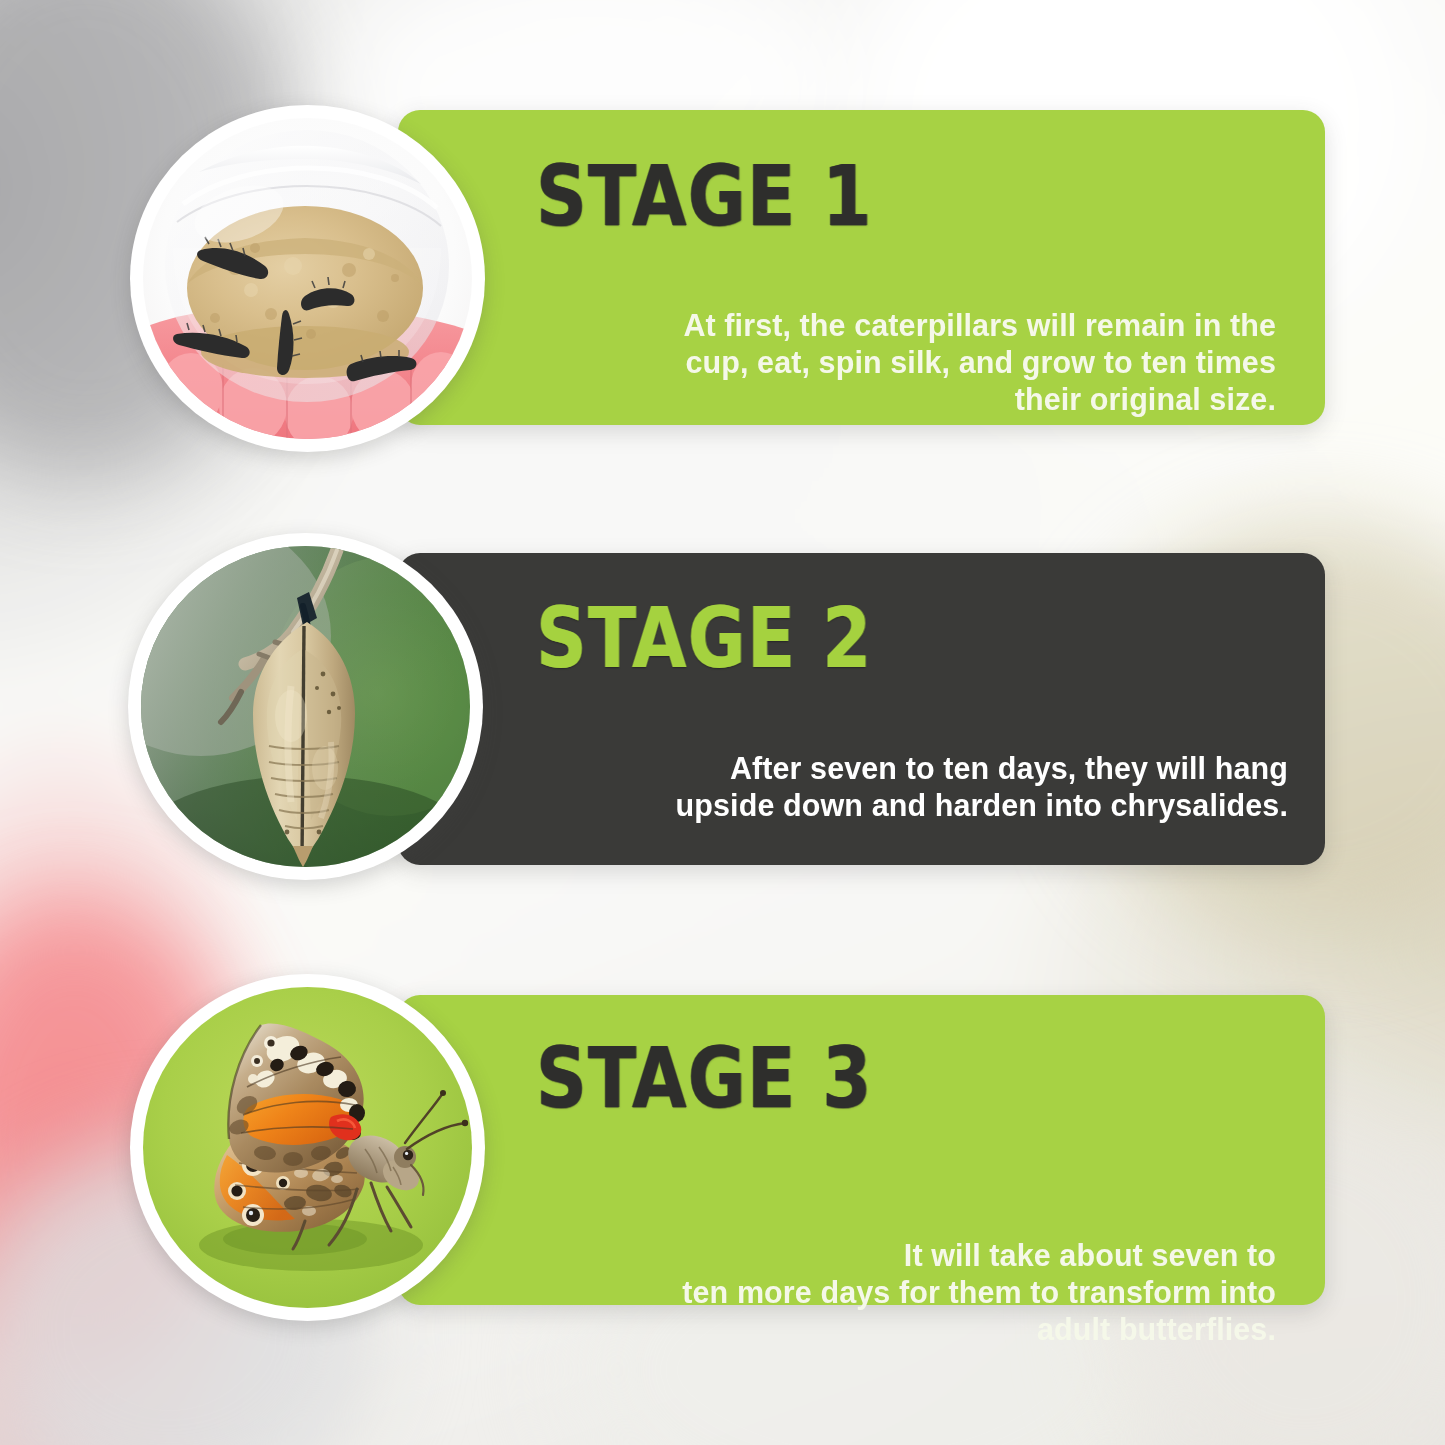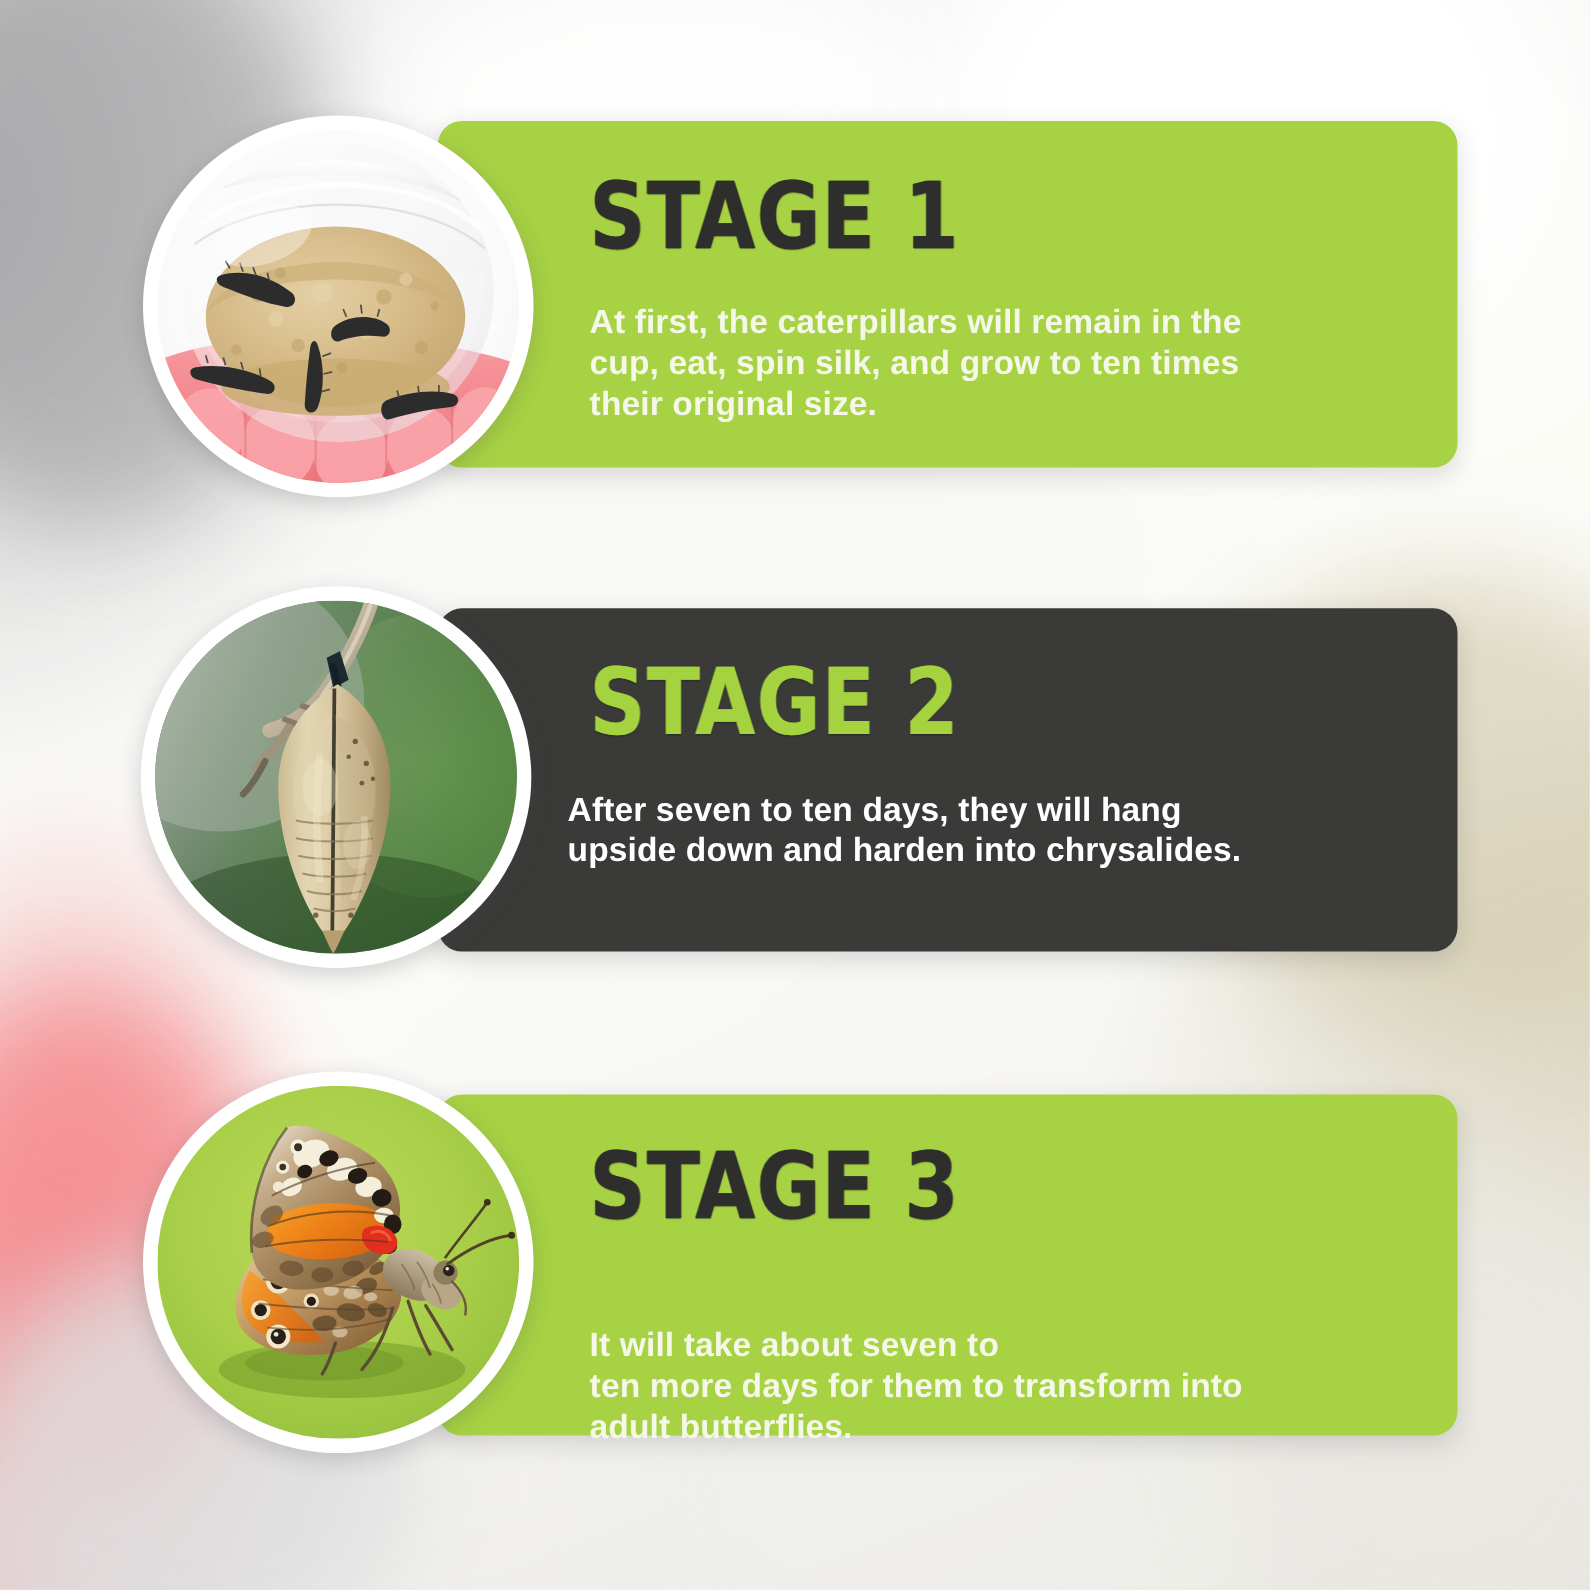--- a/index.html
+++ b/index.html
@@ -7,20 +7,21 @@
     width:1445px;height:1445px;
     font-family:"Liberation Sans", sans-serif;
     overflow:hidden;
     background:#f2f2f0;
   }
   #stage{
     position:relative;
     width:1445px;height:1445px;
     overflow:hidden;
     isolation:isolate;
+    text-align:right;
   }
 
   
   .bg-root{position:absolute;inset:0;overflow:hidden;}
   .bg-base{
     position:absolute;inset:0;
     background:
       radial-gradient(ellipse 620px 520px at 78% 12%, rgba(255,255,255,.95), rgba(255,255,255,0) 70%),
       radial-gradient(ellipse 520px 640px at 4% 18%, rgba(150,150,152,.55), rgba(160,160,160,0) 72%),
       radial-gradient(ellipse 300px 560px at 10% 76%, rgba(240,110,115,.75), rgba(240,120,120,0) 70%),
@@ -86,28 +87,29 @@
        0 1px 2px rgba(0,0,0,.35);
   }
   .stage-body{
     position:absolute;
     font-family:"Liberation Sans", sans-serif;
     font-weight:bold;
     font-size:30.5px;
     line-height:37px;
     letter-spacing:.1px;
     white-space:pre-line;
+    margin-top:32px;
   }
   .stage-body.on-green{color:#f5f8e9;}
   .stage-body.on-dark{color:#ffffff;}
 
   #title1{left:536px;top:158px;}
   #body1{left:536px;top:275px;width:740px;}
   #title2{left:536px;top:600px;}
-  #body2{left:516px;top:718px;width:740px;}
+  #body2{left:548px;top:718px;width:740px;}
   #title3{left:536px;top:1040px;}
   #body3{left:536px;top:1205px;width:740px;}
 
   
   .photo-circle{
     position:absolute;
     width:355px;height:347px;
     border-radius:50%;
     background:#ffffff;
     box-shadow:0 6px 20px rgba(70,70,70,.22);

